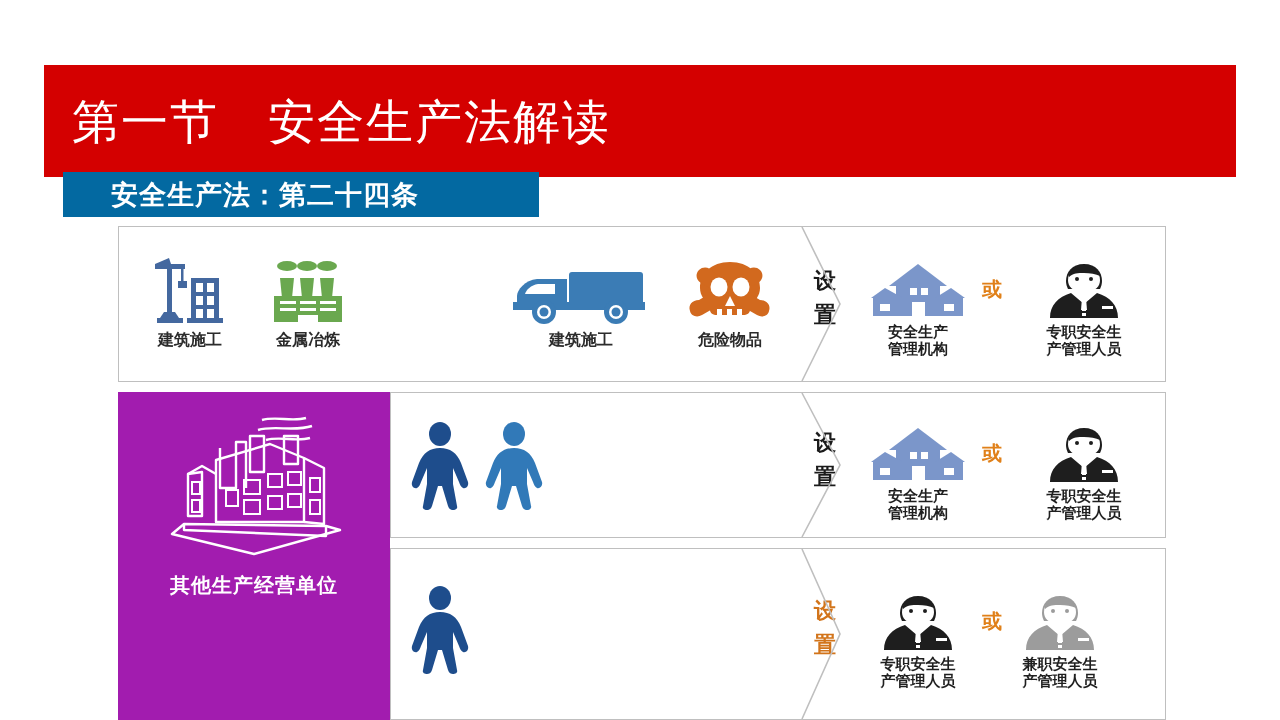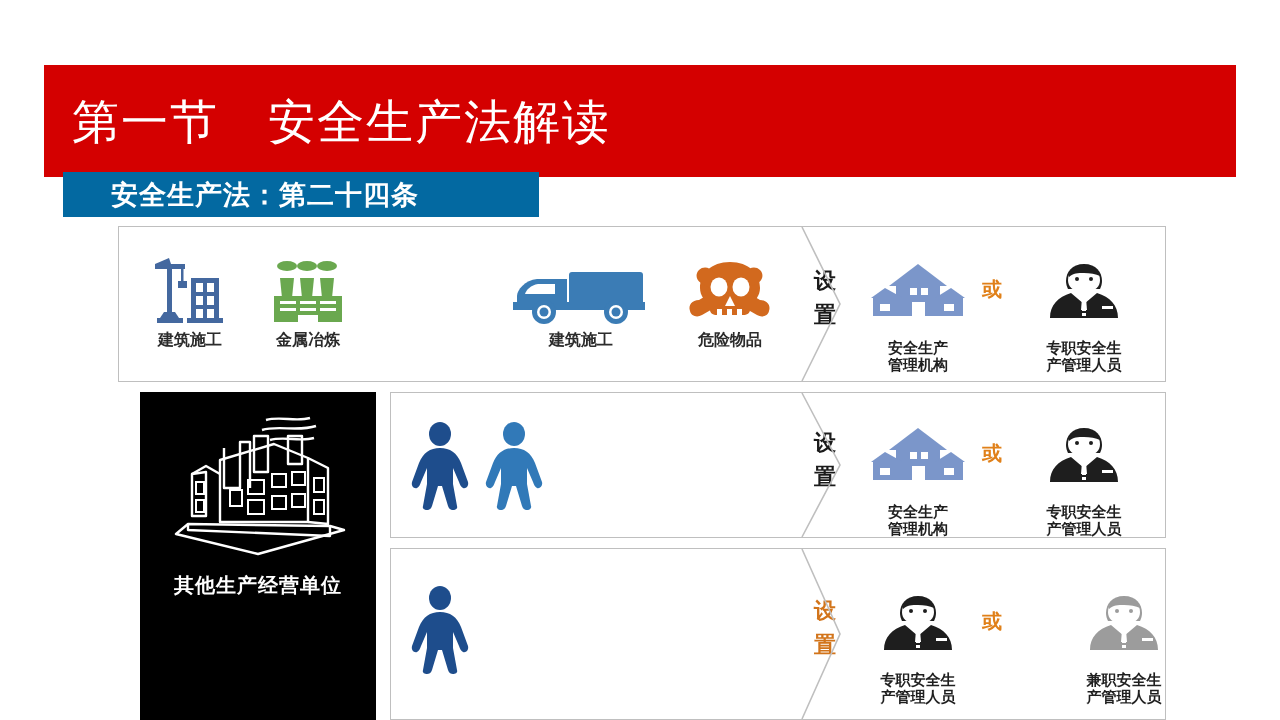--- a/index.html
+++ b/index.html
@@ -65,25 +65,24 @@
     top: 226px;
     width: 1056px;
     height: 494px;
   }
 
   
   .blue-panel {
     position: absolute;
     left: 8px;
     top: 166px;
-    width: 236px;
+    width: 272px;
     height: 328px;
-    background: #000000;
+    background: #a21caf;
     z-index: 3;
-    margin-left: 22px;
   }
   .blue-panel-icon {
     position: absolute;
     left: 50%;
     top: 20px;
     transform: translateX(-50%);
   }
   .blue-panel-label {
     position: absolute;
     left: 0;
@@ -169,21 +168,21 @@
     width: 112px;
     text-align: center;
   }
   .opt-cell .glyph {
     height: 70px;
     display: flex;
     align-items: flex-end;
     justify-content: center;
   }
   .opt-cell .caption {
-    margin-top: 18px;
+    margin-top: 2px;
     font-size: 15px;
     font-weight: bold;
     line-height: 1.13;
     color: #1f1f1f;
     white-space: pre-line;
   }
 
   
   .count-text {
     position: absolute;
@@ -534,21 +533,21 @@
         <circle cx="31" cy="19" r="2" fill="#1e1e1e"></circle>
         <circle cx="45" cy="19" r="2" fill="#1e1e1e"></circle>
       </svg>
     </div>
     <div class="caption">专职安全生
 产管理人员</div>
   </div>
 
   <div class="or-label" style="left:872px; top:382px;">或</div>
 
-  <div class="opt-cell" style="left:958px; top:358px;">
+  <div class="opt-cell" style="left:894px; top:358px;">
     <div class="glyph">
       <svg width="76" height="62" viewBox="0 0 76 62">
         <g fill="#9c9c9c">
           <path d="M38 4 C26 4 20 12 20 21 C20 24 21 27 22 29 L54 29 C55 27 56 24 56 21 C56 12 50 4 38 4 Z"></path>
           <path d="M22 20 C22 12 28 8 38 8 C48 8 54 12 54 20 C54 26 50 32 38 32 C26 32 22 26 22 20 Z" fill="#ffffff"></path>
           <path d="M23 14 C26 8 32 5 38 5 C46 5 52 9 54 16 C50 14 44 13 38 13 C32 13 27 13 23 17 Z"></path>
           <path d="M25 33 C12 37 4 45 4 58 L72 58 C72 45 64 37 51 33 L38 44 Z"></path>
         </g>
         <g fill="#ffffff">
           <path d="M30 33 L38 42 L46 33 L43 32 L38 37 L33 32 Z"></path>

